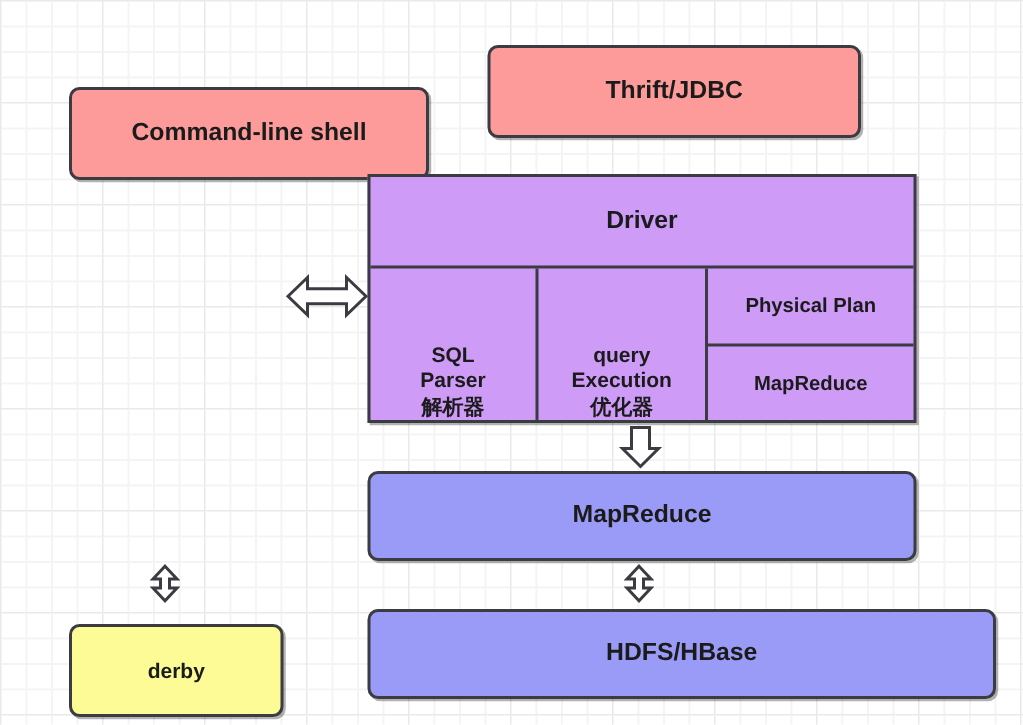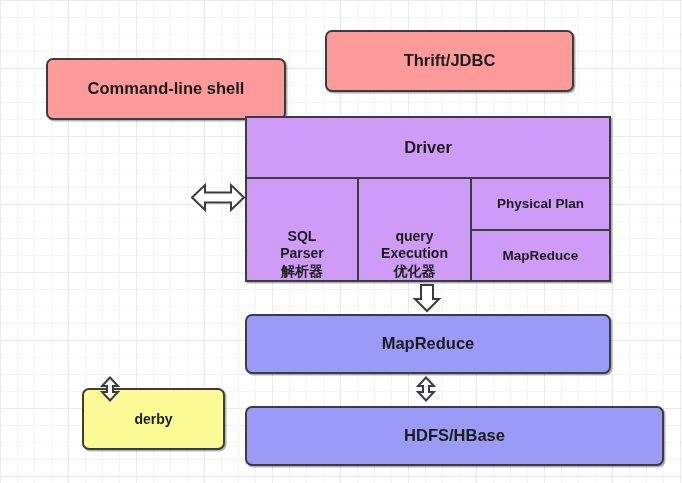--- a/index.html
+++ b/index.html
@@ -50,21 +50,21 @@
   .red    { background: #fd9a9a; }
   .yellow { background: #fdfb96; }
   .blue   { background: #9a9bf7; }
 
   
   #cli    { left: 46px;  top: 30px;  width: 240px; height: 62px; font-size: 16.5px; margin-top: 28px; }
   #thrift { left: 325px; top: 30px;  width: 249px; height: 62px; font-size: 16.5px; }
 
   
   #metastore { left: 46px; top: 112px; width: 143px; height: 268px; font-size: 16.5px; }
-  #derby     { left: 46px; top: 388px; width: 143px; height: 62px;  font-size: 14px; margin-left: 36px; }
+  #derby     { left: 46px; top: 416px; width: 143px; height: 62px;  font-size: 14px; }
 
   
   #driver-box {
     position: absolute;
     left: 245px; top: 116px; width: 366px; height: 166px;
     box-sizing: border-box;
     border: 2.5px solid #3b3b42;
     background: #ce9bf7;
     display: flex;
     flex-direction: column;

